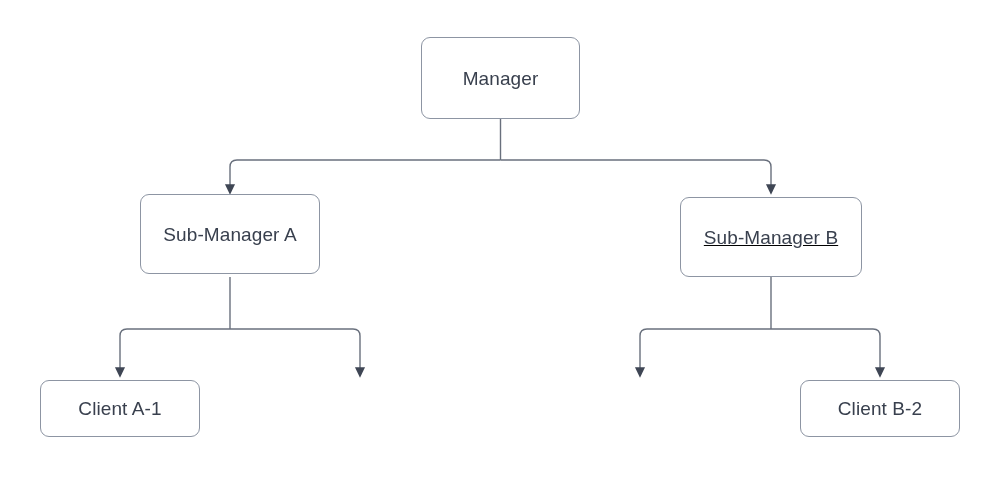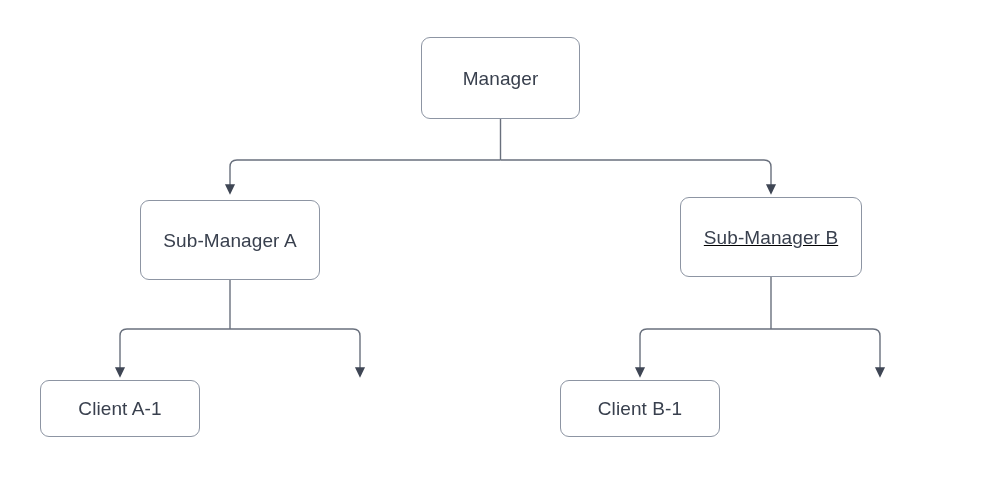--- a/index.html
+++ b/index.html
@@ -41,21 +41,21 @@
   .node-label {
     color: #39404e;
     font-size: 19px;
     font-family: "Liberation Sans", sans-serif;
     font-weight: 400;
     line-height: 1;
     letter-spacing: 0.1px;
     white-space: nowrap;
   }
   .node-root  { left: 421px; top: 37px;  width: 159px; height: 82px; }
-  .node-sub-a { left: 140px; top: 200px; width: 180px; height: 80px; }
+  .node-sub-a { left: 140px; top: 194px; width: 180px; height: 80px; }
   .node-sub-b { left: 680px; top: 197px; width: 182px; height: 80px; text-decoration: underline; }
   .node-leaf  { height: 57px; width: 160px; top: 380px; }
   .node-ca1 { left: 40px; justify-content: center;  }
   .node-ca2 { left: 280px; }
   .node-cb1 { left: 560px; }
   .node-cb2 { left: 800px; }
 </style>
 </head>
 <body>
 
@@ -94,18 +94,18 @@
 
   <div class="node node-sub-b">
     <span class="node-label">Sub-Manager B</span>
   </div>
 
   <div class="node node-leaf node-ca1">
     <span class="node-label">Client A-1</span>
   </div>
 
 
-  <div class="node node-leaf node-cb1">
-    <span class="node-label">Client B-1</span>
+
+  <div class="node node-leaf node-cb2">
+    <span class="node-label">Client B-2</span>
   </div>
-
 
 </div>
 
 </body></html>

